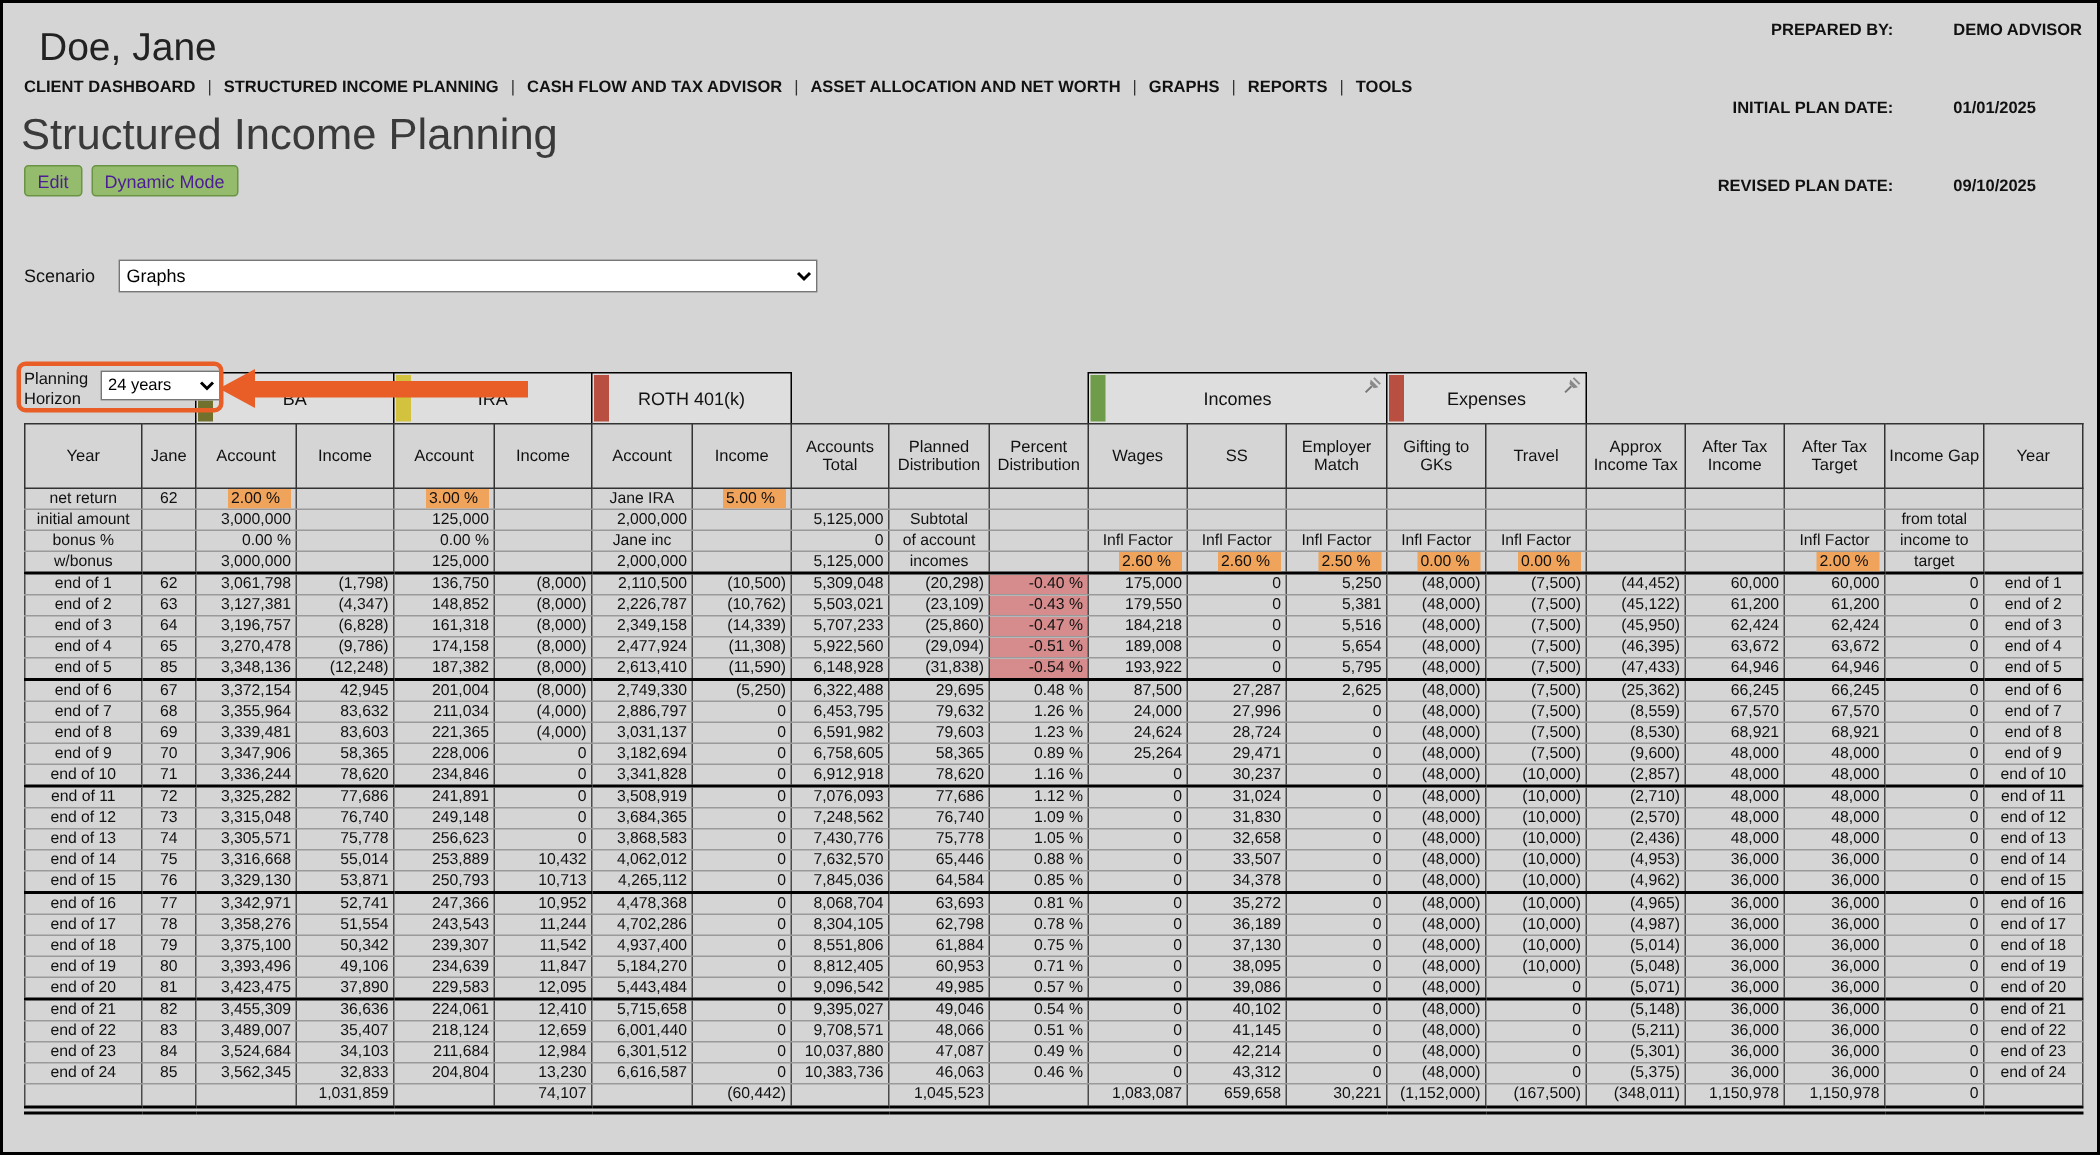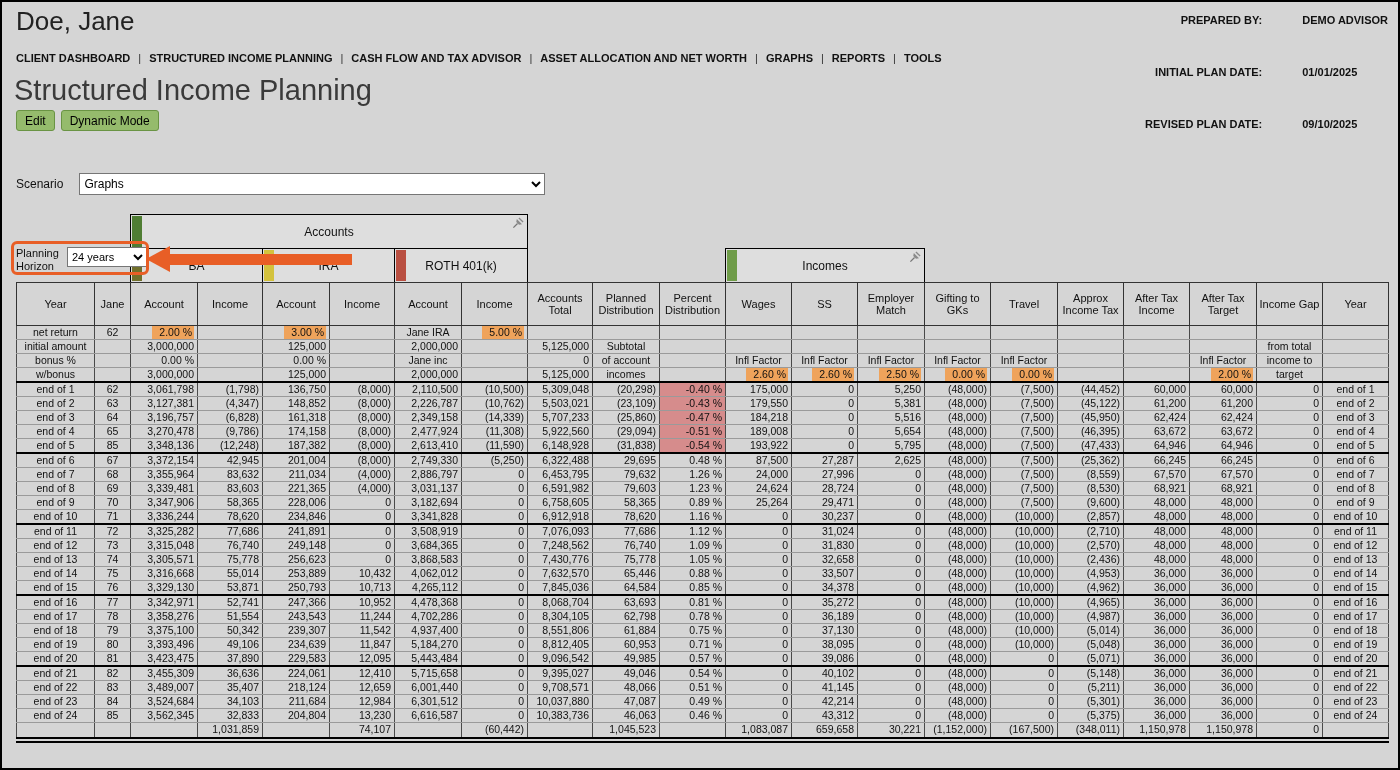--- a/index.html
+++ b/index.html
@@ -6,33 +6,33 @@
     --hl-orange:#efa35b;
     --hl-red:#d68c8c;
     --btn-green:#95bb6c;
     --btn-green-border:#6a9444;
     --anno:#e85e26;
   }
   *{box-sizing:border-box;}
   body{margin:0;background:#bfbfbf;font-family:"Liberation Sans",sans-serif;color:#111;}
   .frame{position:relative;width:1400px;height:770px;background:#d5d5d5;border:2px solid #000;overflow:hidden;}
 
-  .client-name{position:absolute;left:14px;top:4px;margin:0;font-size:26px;font-weight:400;color:#222;}
+  .client-name{position:absolute;left:14px;top:4px;margin:10px;font-size:26px;font-weight:400;color:#222;}
   .meta{position:absolute;right:10px;top:12px;display:grid;grid-template-columns:auto auto;column-gap:10px;row-gap:6px;font-size:11px;font-weight:bold;color:#111;gap:40px;}
   .meta-label{text-align:right;}
   .meta-value{text-align:left;min-width:84px;}
 
   .main-nav{position:absolute;left:14px;top:50px;font-size:11px;font-weight:bold;white-space:nowrap;}
   .nav-item{cursor:pointer;}
   .nav-sep{margin:0 8px;color:#333;font-weight:400;}
 
   .page-title{position:absolute;left:12px;top:72px;margin:0;font-size:29px;font-weight:400;color:#3a3a3a;}
 
   .btn-row{position:absolute;left:14px;top:108px;display:flex;gap:6px;}
-  .btn-green{background:var(--btn-green);border:1px solid var(--btn-green-border);border-radius:3px;font-size:12px;color:#000000;padding:2px 8px;height:21px;font-family:inherit;cursor:pointer;}
+  .btn-green{background:var(--btn-green);border:1px solid var(--btn-green-border);border-radius:3px;font-size:12px;color:#4c1d95;padding:2px 8px;height:21px;font-family:inherit;cursor:pointer;}
 
   .scenario-row{position:absolute;left:14px;top:171px;display:flex;align-items:center;gap:16px;font-size:12px;}
   .scenario-select{width:466px;height:22px;font-size:12px;font-family:inherit;background:#fff;border:1px solid #767676;}
 
   
   .gbox{position:absolute;background:#dedede;border:1px solid #000;display:flex;align-items:center;justify-content:center;font-size:12px;color:#111;}
   .gbox .swatch{position:absolute;left:1px;top:1px;bottom:1px;width:10px;}
   .gbox .pin{position:absolute;right:3px;top:2px;line-height:0;cursor:pointer;}
   .accounts-box{left:128px;top:212px;width:398px;height:35px;}
   .ba-box{left:128px;top:246px;width:133px;height:35px;}
@@ -52,21 +52,21 @@
 
   
   .planning-table{position:absolute;left:14px;top:280px;width:1372px;border-collapse:collapse;table-layout:fixed;border:1px solid #000;background:#d5d5d5;}
   .planning-table th{height:43px;font-size:11px;font-weight:400;text-align:center;vertical-align:middle;border:1px solid #333;padding:0 2px;line-height:12px;white-space:normal;}
   .planning-table td{height:14px;font-size:10.5px;line-height:13px;padding:0 3px;white-space:nowrap;overflow:hidden;
     border-left:1px solid #4a4a4a;border-right:1px solid #4a4a4a;border-top:1px solid #9a9a9a;border-bottom:1px solid #9a9a9a;}
   .c-right{text-align:right;}
   .c-center{text-align:center;}
   tr.sep td{border-bottom:2px solid #000;}
   .hl-red{background:var(--hl-red);margin-left:24px;}
-  .rate-box{display:inline-block;background:var(--hl-orange);min-width:42px;padding:0 2px;text-align:right;}
+  .rate-box{display:inline-block;background:var(--hl-orange);min-width:42px;padding:0 2px;text-align:left;}
   tr.totals td{border-top:1px solid #000;border-bottom:6px double #000;height:17px;}
 </style>
 </head>
 <body>
 
 <div class="frame">
 
   <h1 class="client-name">Doe, Jane</h1>
 
   <div class="meta">
@@ -87,46 +87,46 @@
     <button class="btn-green">Dynamic Mode</button>
   </div>
 
   <div class="scenario-row">
     <label>Scenario</label>
     <select class="scenario-select">
       <option>Graphs</option>
     </select>
   </div>
 
-  <div class="gbox accounts-box">
-    <span class="swatch" style="background: rgb(79, 125, 51);"></span>
-    <span>Accounts</span>
+  <div class="gbox ba-box">
+    <span class="swatch" style="background: rgb(113, 112, 44);"></span>
+    <span>BA</span>
+  </div>
+  <div class="gbox ira-box">
+    <span class="swatch" style="background: rgb(211, 194, 61);"></span>
+    <span>IRA</span>
+  </div>
+  <div class="gbox roth-box">
+    <span class="swatch" style="background: rgb(185, 79, 65);"></span>
+    <span>ROTH 401(k)</span>
+  </div>
+  <div class="gbox incomes-box">
+    <span class="swatch" style="background: rgb(111, 156, 73);"></span>
+    <span>Incomes</span>
     <span class="pin">
       <svg viewBox="0 0 13 13" width="12" height="12">
           <path d="M1.5 11.5 L6 7" stroke="#777" stroke-width="1.4" fill="none"></path>
           <path d="M5.2 2.2 L10.8 7.8 L7.6 8.4 L4.6 5.4 Z" fill="#8a8a8a"></path>
           <path d="M7.5 1 L12 5.5" stroke="#8a8a8a" stroke-width="1.4" fill="none"></path>
         </svg>
     </span>
   </div>
-  <div class="gbox ba-box">
-    <span class="swatch" style="background: rgb(113, 112, 44);"></span>
-    <span>BA</span>
-  </div>
-  <div class="gbox ira-box">
-    <span class="swatch" style="background: rgb(211, 194, 61);"></span>
-    <span>IRA</span>
-  </div>
-  <div class="gbox roth-box">
+  <div class="gbox expenses-box">
     <span class="swatch" style="background: rgb(185, 79, 65);"></span>
-    <span>ROTH 401(k)</span>
-  </div>
-  <div class="gbox incomes-box">
-    <span class="swatch" style="background: rgb(111, 156, 73);"></span>
-    <span>Incomes</span>
+    <span>Expenses</span>
     <span class="pin">
       <svg viewBox="0 0 13 13" width="12" height="12">
           <path d="M1.5 11.5 L6 7" stroke="#777" stroke-width="1.4" fill="none"></path>
           <path d="M5.2 2.2 L10.8 7.8 L7.6 8.4 L4.6 5.4 Z" fill="#8a8a8a"></path>
           <path d="M7.5 1 L12 5.5" stroke="#8a8a8a" stroke-width="1.4" fill="none"></path>
         </svg>
     </span>
   </div>
 
   <div class="ph-ctrl">

